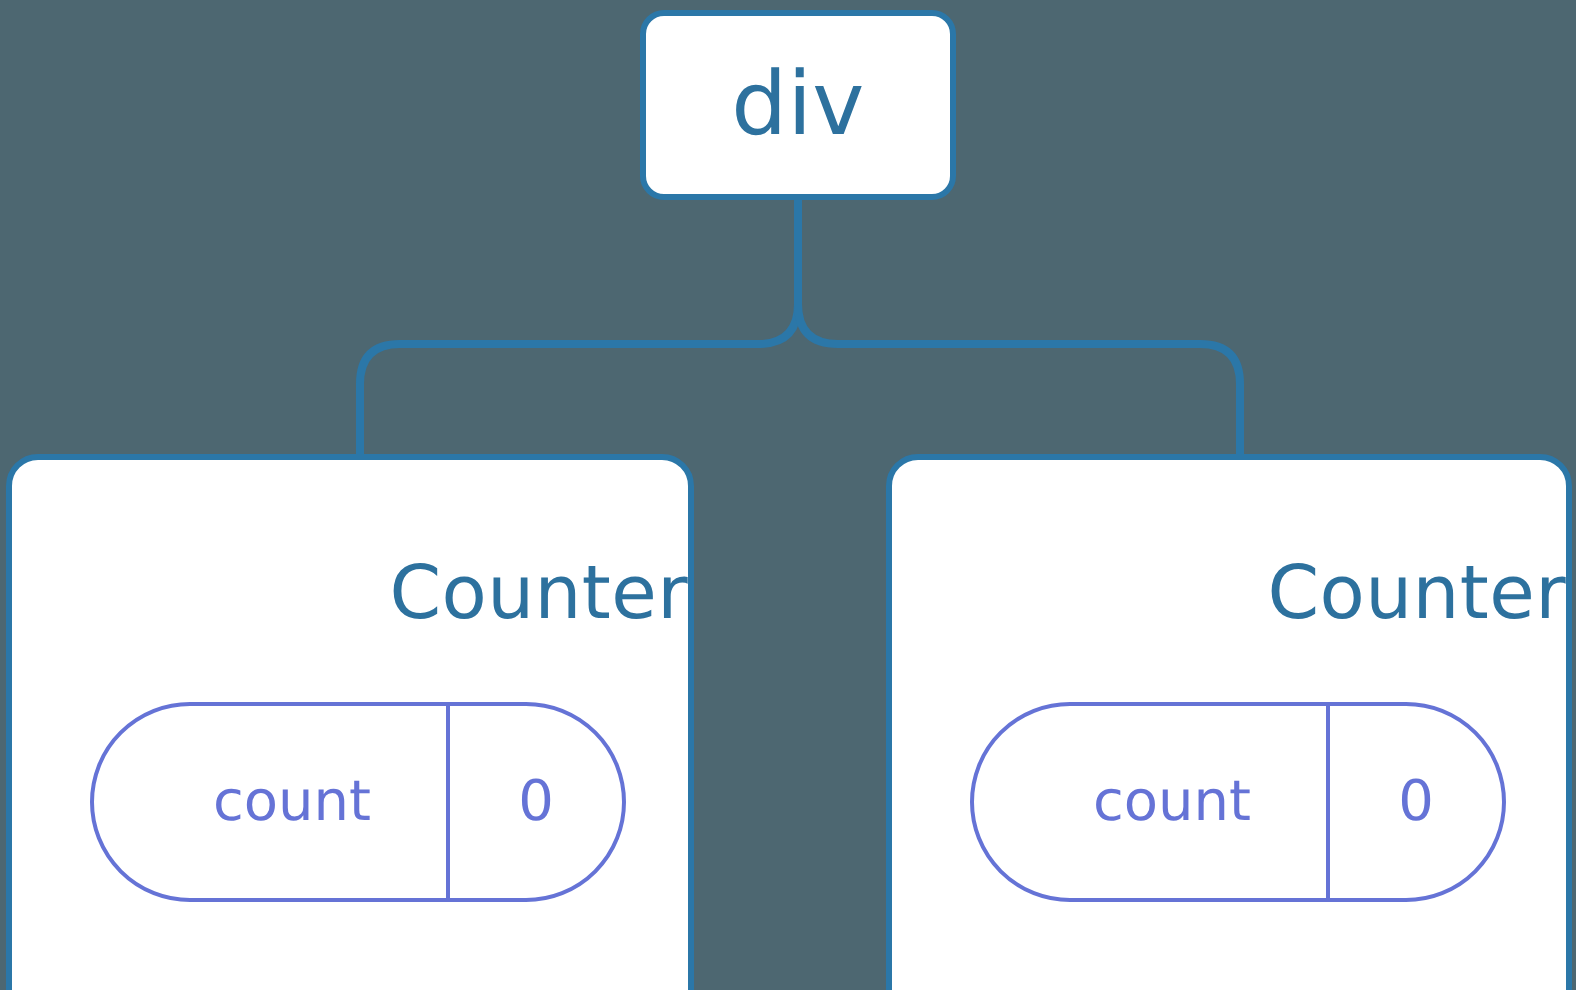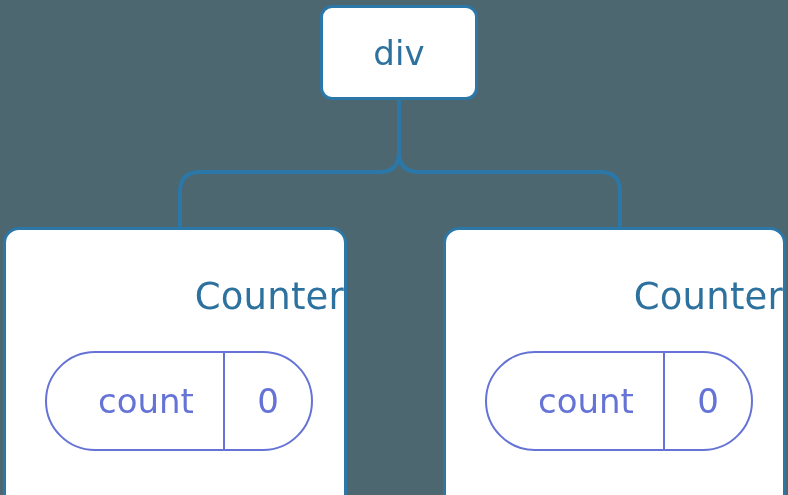--- a/index.html
+++ b/index.html
@@ -43,21 +43,21 @@
     left: 320px;
     top: 5px;
     width: 158px;
     height: 95px;
     border-radius: 12px;
     display: flex;
     align-items: center;
     justify-content: center;
   }
   #root-node .node-title {
-    font-size: 34px;
+    font-size: 44px;
     color: #2d719e;
     line-height: 1;
     letter-spacing: 0.2px;
   }
 
   .counter-node {
     top: 227px;
     height: 300px; 
     border-radius: 16px;
   }
@@ -90,21 +90,21 @@
     overflow: hidden;
   }
   #state-pill-left  { left: 39px; width: 268px; }
   #state-pill-right { left: 39px; width: 268px; }
 
   .state-pill .pill-key,
   .state-pill .pill-value {
     display: flex;
     align-items: center;
     justify-content: center;
-    font-size: 34px;
+    font-size: 28px;
     color: #6573d6;
     line-height: 1;
   }
   .state-pill .pill-key {
     flex: 0 0 176px;
     padding-left: 22px;
     box-sizing: border-box;
   }
   .state-pill .pill-divider {
     flex: 0 0 2px;

